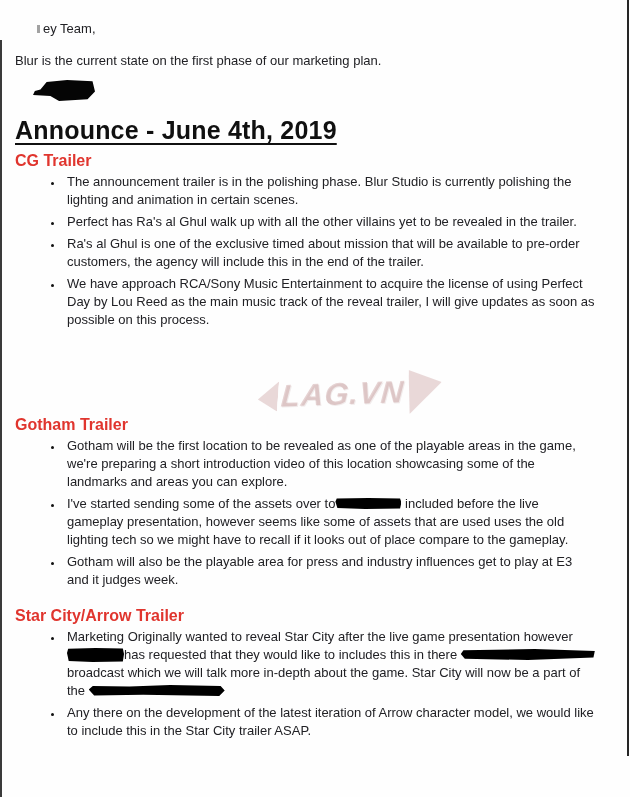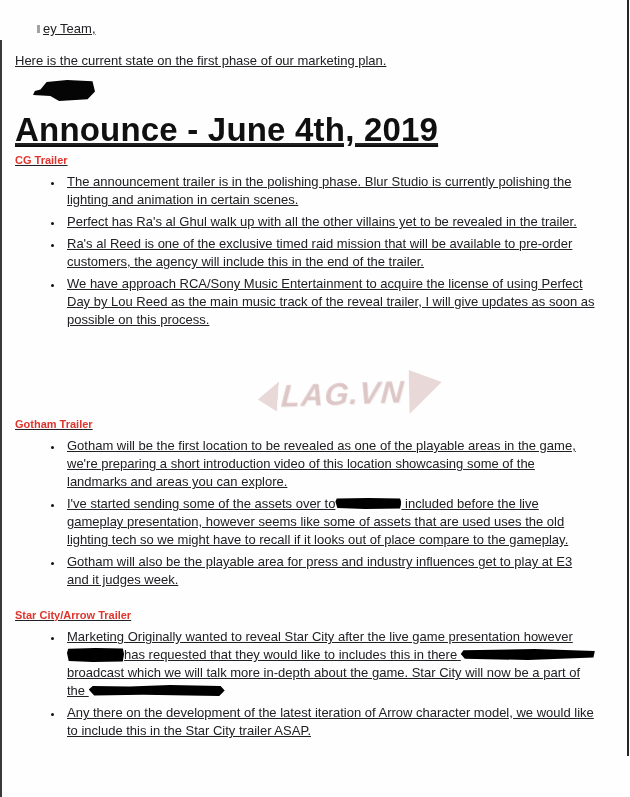--- a/index.html
+++ b/index.html
@@ -2,47 +2,47 @@
 <html><head>
 <meta charset="utf-8">
 <style>
   html,body{margin:0;padding:0;}
   body{
     width:630px;height:797px;position:relative;overflow:hidden;
     background:#fefefe;
     font-family:"Liberation Sans","DejaVu Sans",sans-serif;
     color:#212125;
   }
-  .page{position:relative;width:620px;height:797px;text-decoration:underline;}
+  .page{position:relative;width:620px;height:797px;}
   .edge-line{position:absolute;background:#2e2e2e;}
   .edge-left{left:0;top:40px;width:2px;height:757px;background:#3a3a3a;}
   .edge-right{left:627px;top:0;width:2px;height:756px;background:#262626;}
 
   .content{position:relative;padding:20px 42px 0 15px;font-size:13px;line-height:18px;}
 
   .greeting{margin:0 0 0 22px;white-space:nowrap;}
   .h-fragment{display:inline-block;width:3px;height:8px;background:#555;opacity:.55;margin-right:3px;vertical-align:baseline;}
 
   .intro{margin:14px 0 0 0;}
 
   .blob{
     margin:10px 0 0 18px;width:62px;height:21px;background:#050505;
     clip-path:polygon(12% 45%,22% 10%,55% 0%,96% 6%,100% 55%,88% 92%,42% 100%,28% 76%,0% 72%,3% 52%);
   }
 
   .main-heading{
     margin:14px 0 0 0;
-    font-size:33px;font-weight:bold;color:#101010;letter-spacing:.2px;
+    font-size:25px;font-weight:bold;color:#101010;letter-spacing:.2px;
     text-decoration:underline;text-decoration-thickness:2px;text-underline-offset:4px;
     line-height:30px;
   }
 
   .section-title{
     margin:18px 0 0 0;
-    color:#e0352e;font-weight:bold;font-size:11px;line-height:17px;
+    color:#e0352e;font-weight:bold;font-size:16px;line-height:17px;
   }
   .section-title.first{margin-top:7px;}
 
   ul.bullets{margin:2px 0 0 0;padding:0 0 0 45px;}
   ul.bullets li{width:528px;padding-left:3px;margin:4px;}
   ul.bullets li::marker{color:#111;font-size:11px;}
 
   .redact{
     display:inline-block;background:#000;height:11px;vertical-align:-1px;
     clip-path:polygon(0% 35%,2% 5%,50% 0%,98% 4%,100% 42%,98% 96%,45% 100%,3% 92%);
@@ -71,34 +71,34 @@
 
 <div class="page">
 
   <div class="edge-line edge-left"></div>
   <div class="edge-line edge-right"></div>
 
   <div class="content">
 
     <p class="greeting"><span class="h-fragment"></span><span>ey Team,</span></p>
 
-    <p class="intro">Here is the current state on the first phase of our marketing plan.</p>
+    <p class="intro">Blur is the current state on the first phase of our marketing plan.</p>
 
     <div class="blob"></div>
 
     <h1 class="main-heading">Announce - June 4th, 2019</h1>
 
     <h2 class="section-title first">CG Trailer</h2>
     <ul class="bullets">
       <li><span>The announcement trailer is in the polishing phase. Blur Studio is currently polishing the lighting and animation in certain scenes.</span></li>
     </ul>
 
     <ul class="bullets">
       <li><span>Perfect has Ra's al Ghul walk up with all the other villains yet to be revealed in the trailer.</span></li>
-      <li><span>Ra's al Reed is one of the exclusive timed raid mission that will be available to pre-order customers, the agency will include this in the end of the trailer.</span></li>
+      <li><span>Ra's al Ghul is one of the exclusive timed about mission that will be available to pre-order customers, the agency will include this in the end of the trailer.</span></li>
     </ul>
 
     <ul class="bullets">
       <li><span>We have approach RCA/Sony Music Entertainment to acquire the license of using Perfect Day by Lou Reed as the main music track of the reveal trailer, I will give updates as soon as possible on this process.</span></li>
     </ul>
 
     <div class="spacer"></div>
 
     <h2 class="section-title">Gotham Trailer</h2>
     <ul class="bullets">

